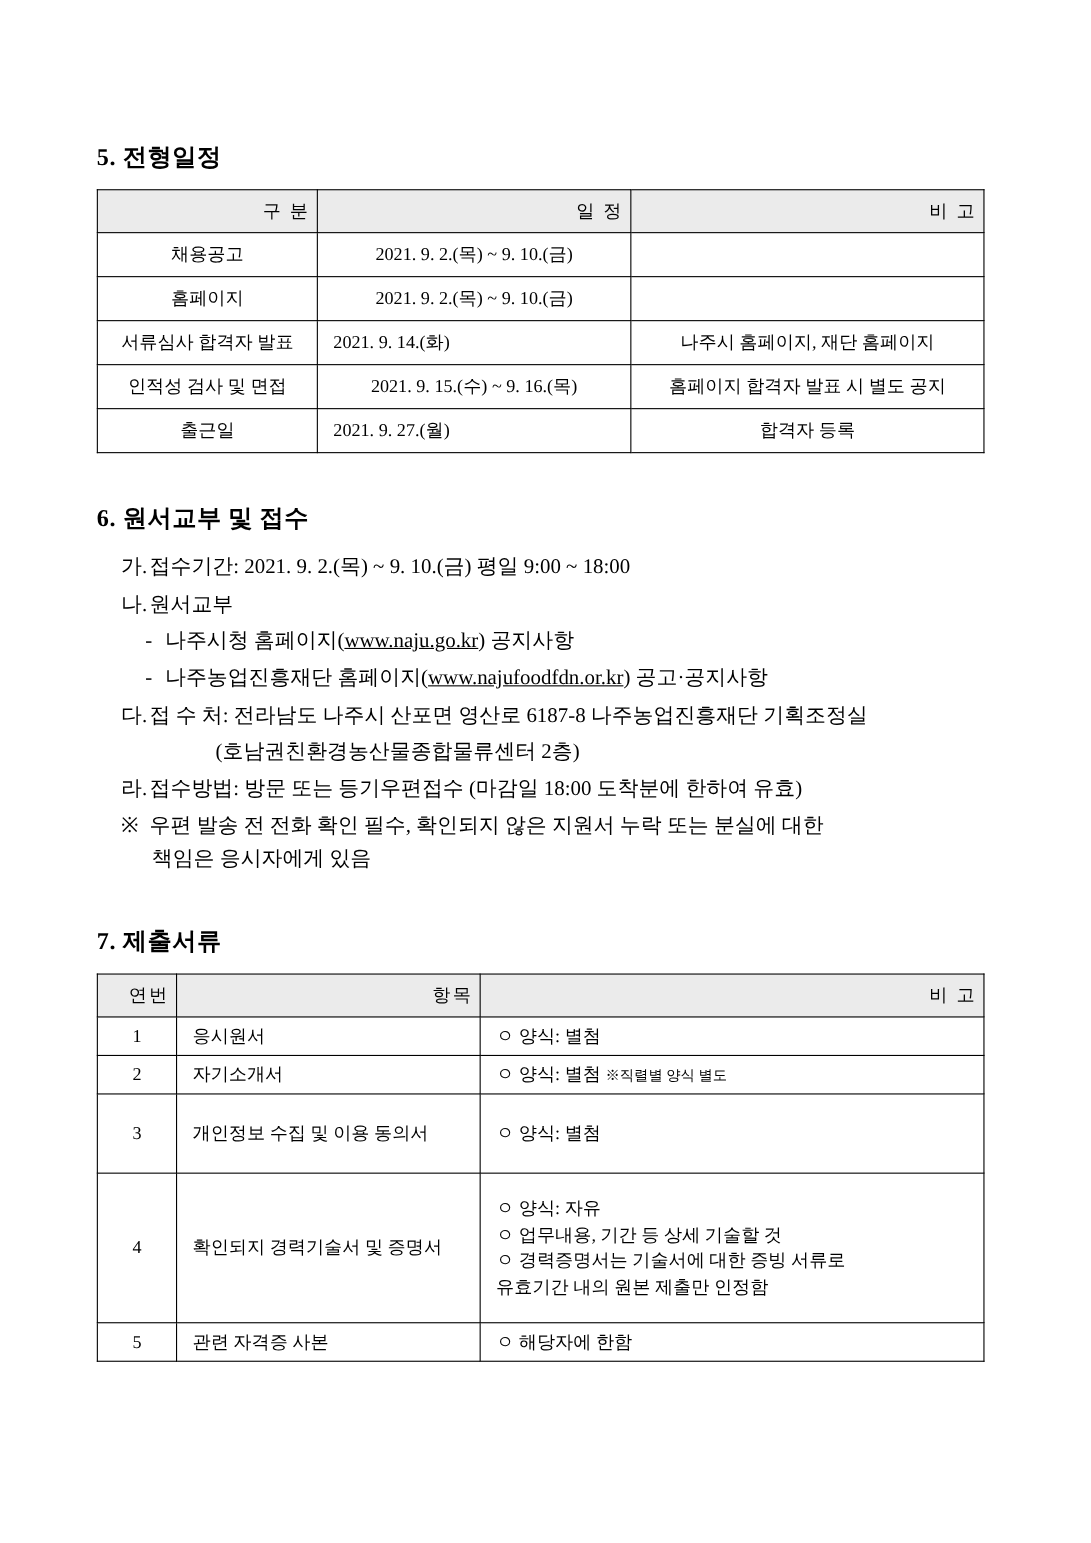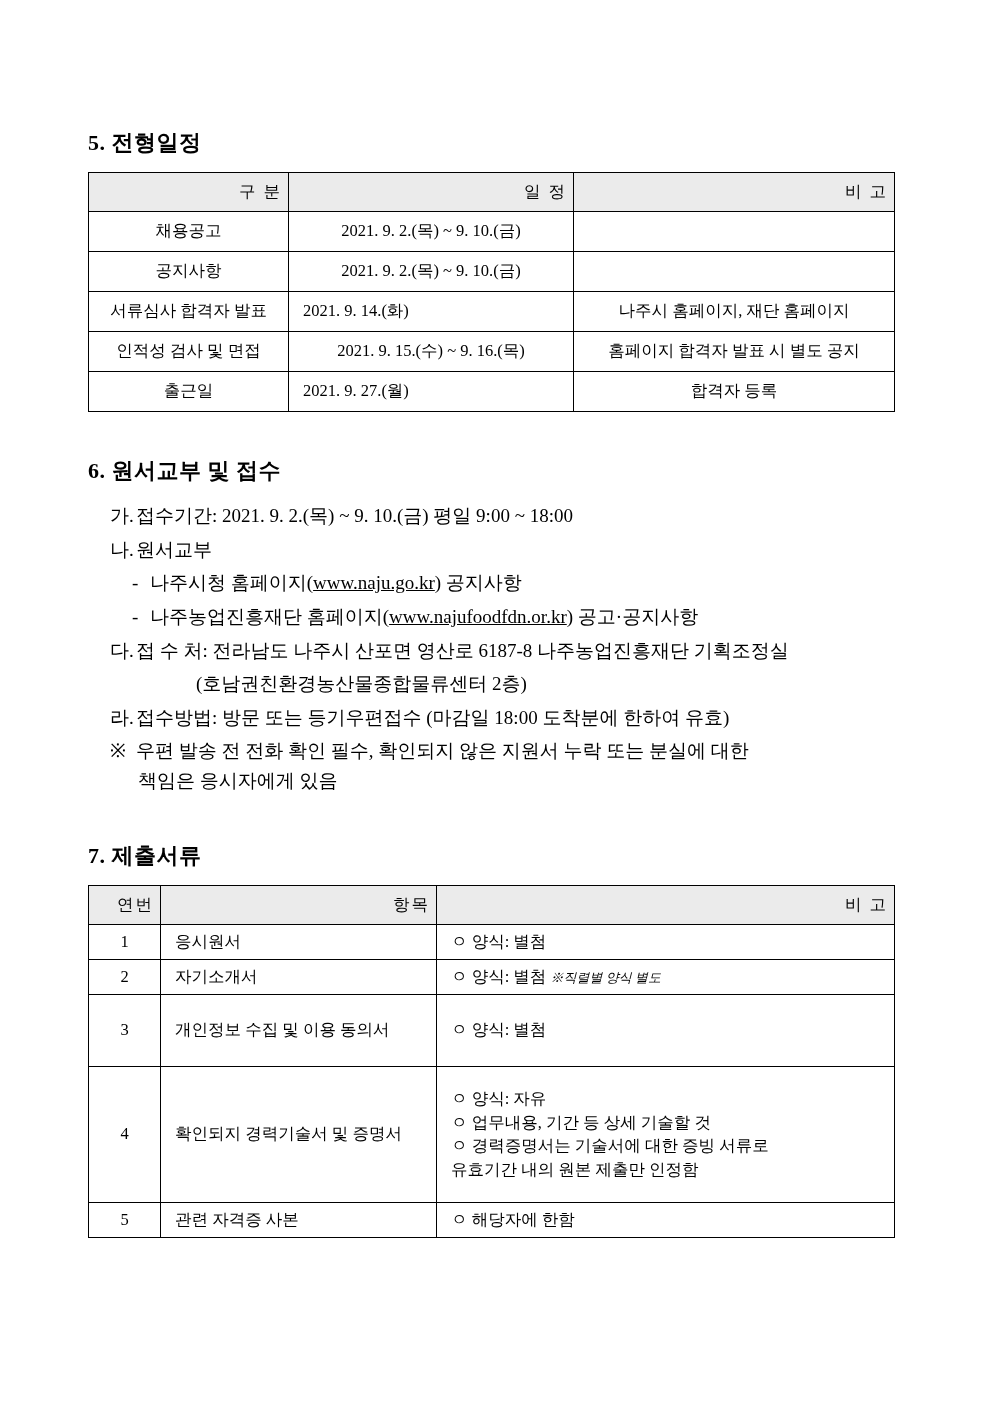--- a/index.html
+++ b/index.html
@@ -103,21 +103,20 @@
   }
   .lnk {
     text-decoration: underline;
   }
   .bullet-line {
     display: block;
     white-space: nowrap;
   }
   td .small-note {
     font-size: 13px;
-    font-style: italic;
   }
   .cell-multi { line-height: 1.5; }
   .docs td { padding-top: 7px; padding-bottom: 7px; }
 </style>
 </head>
 <body>
 
 <div class="page">
   <div class="content">
 
@@ -136,21 +135,21 @@
             <th>비   고</th>
           </tr>
         </thead>
         <tbody>
           <tr>
             <td class="c-center">채용공고</td>
             <td class="c-center">2021. 9. 2.(목) ~ 9. 10.(금)</td>
             <td class="c-center"></td>
           </tr>
           <tr>
-            <td class="c-center">공지사항</td>
+            <td class="c-center">홈페이지</td>
             <td class="c-center">2021. 9. 2.(목) ~ 9. 10.(금)</td>
             <td class="c-center"></td>
           </tr>
           <tr>
             <td class="c-center">서류심사 합격자 발표</td>
             <td class="c-left">2021. 9. 14.(화)</td>
             <td class="c-center">나주시 홈페이지, 재단 홈페이지</td>
           </tr>
           <tr>
             <td class="c-center">인적성 검사 및 면접</td>

